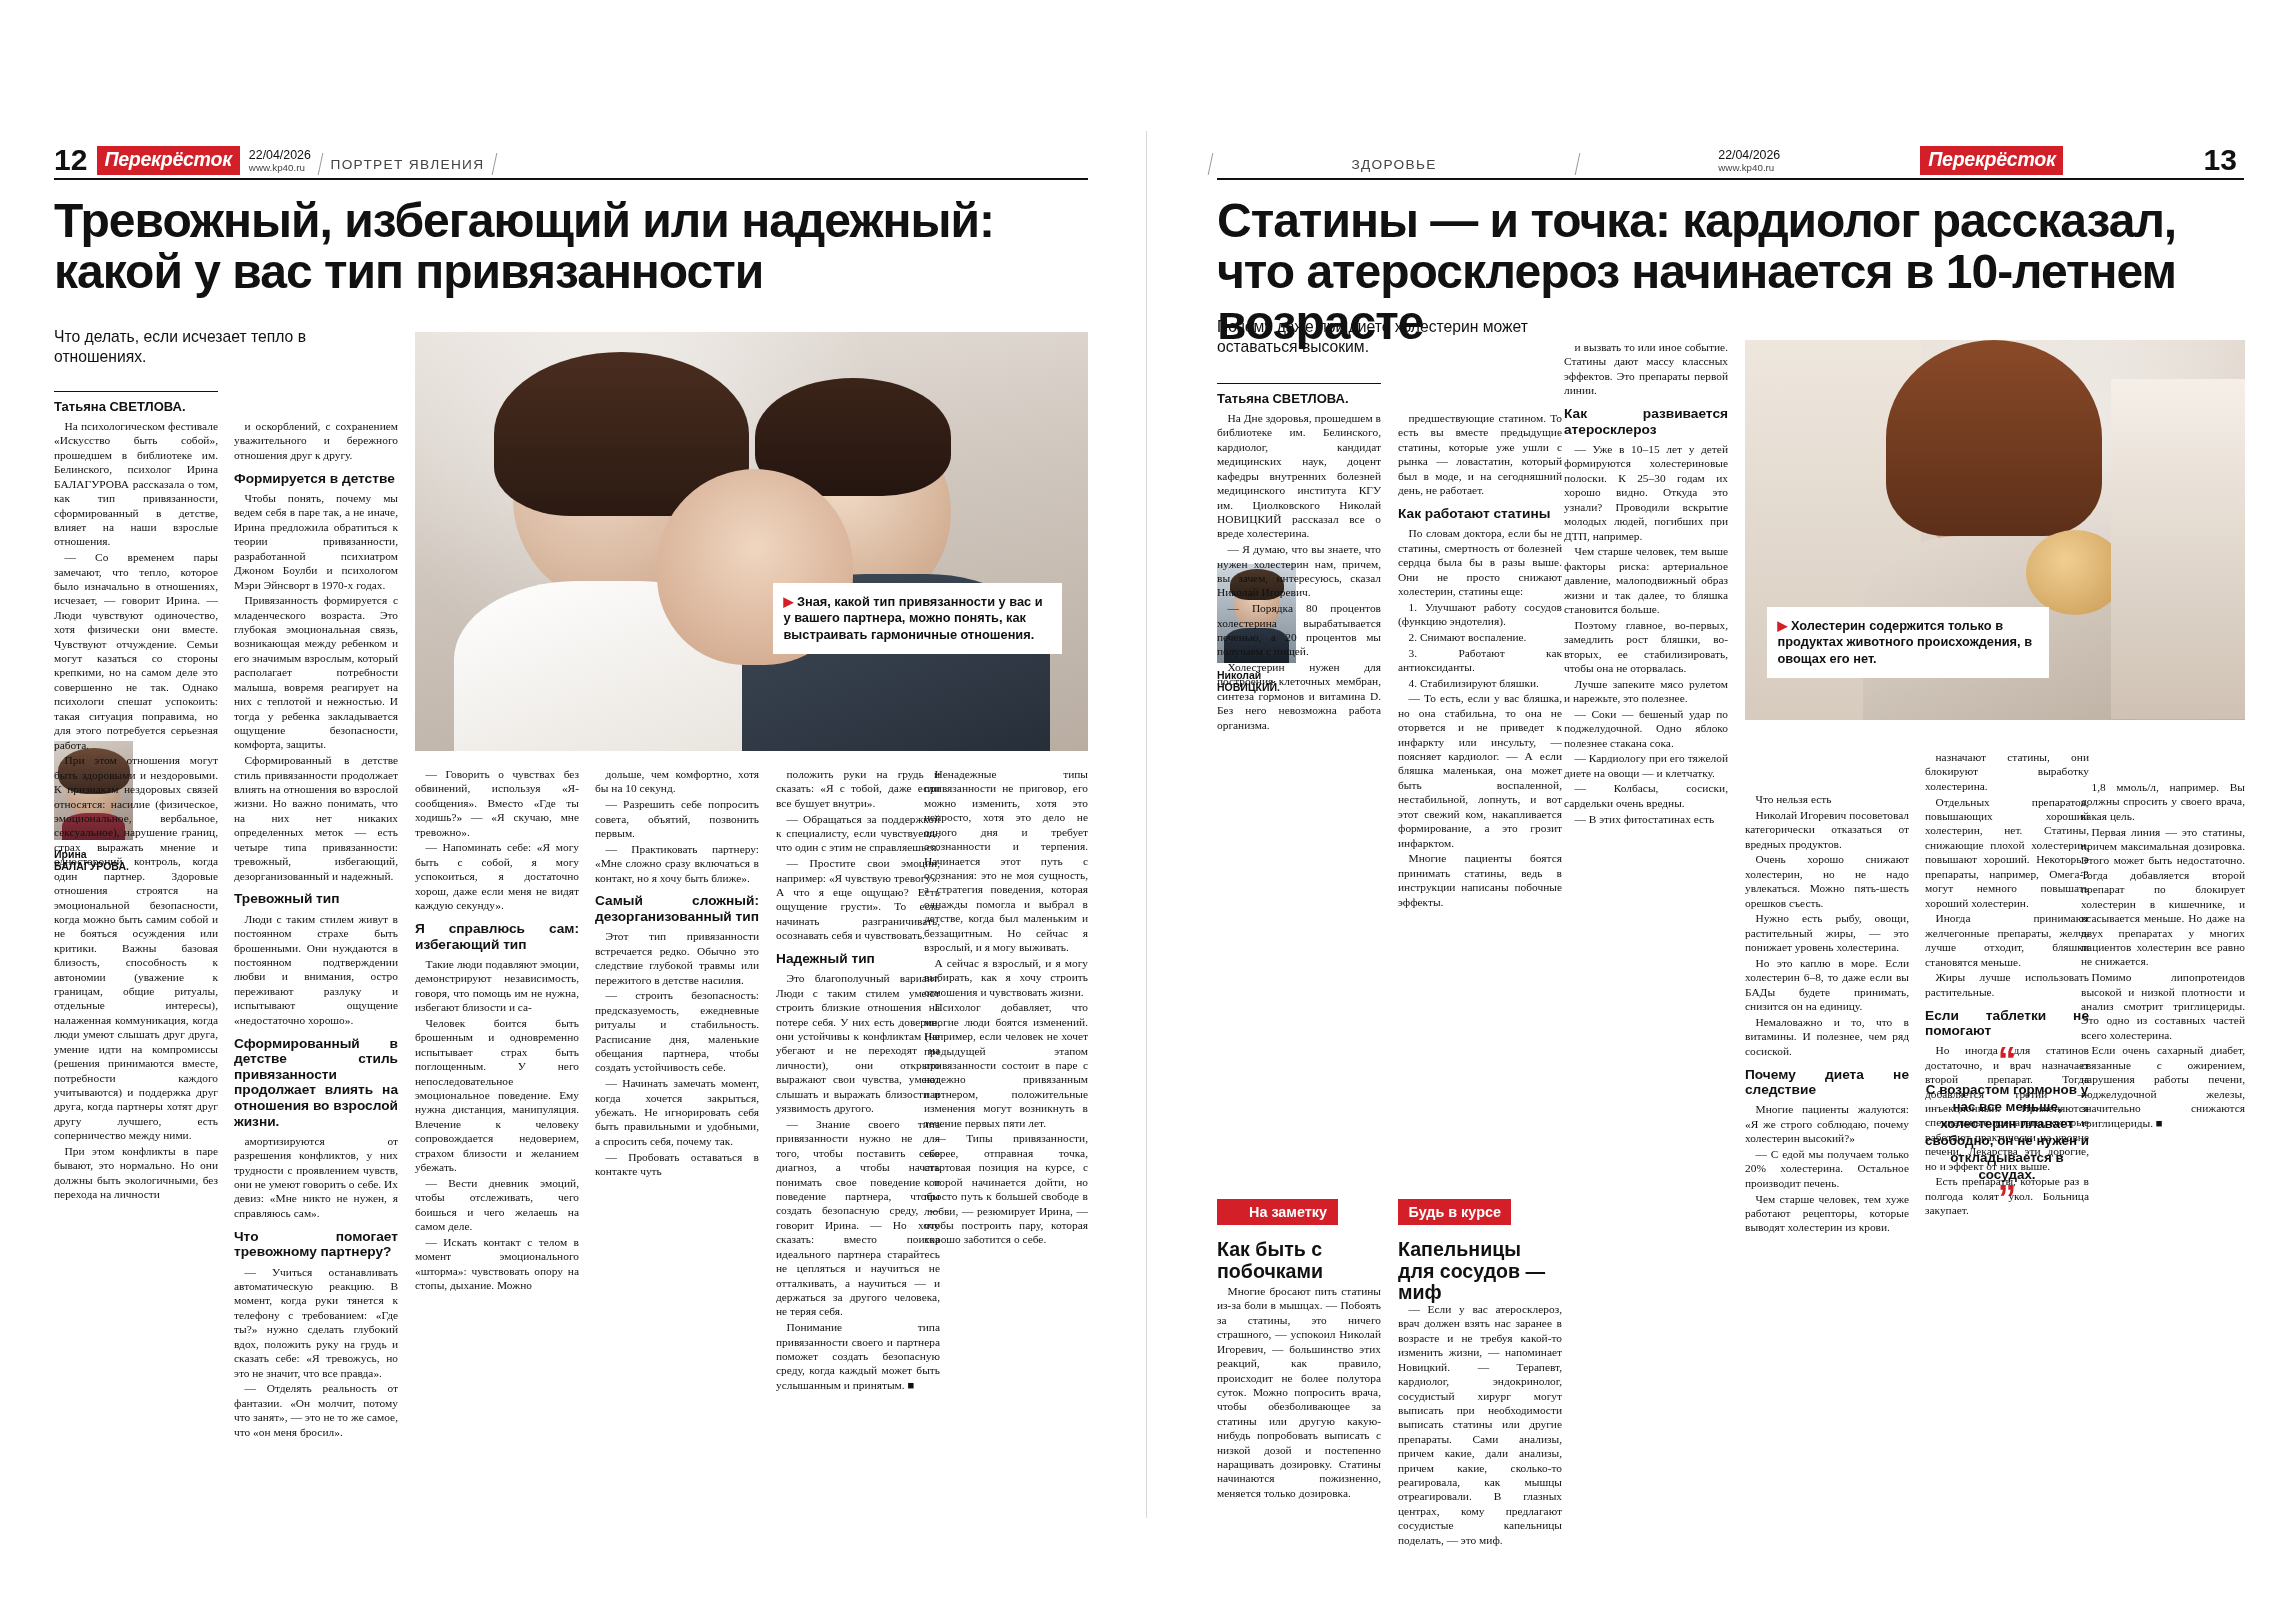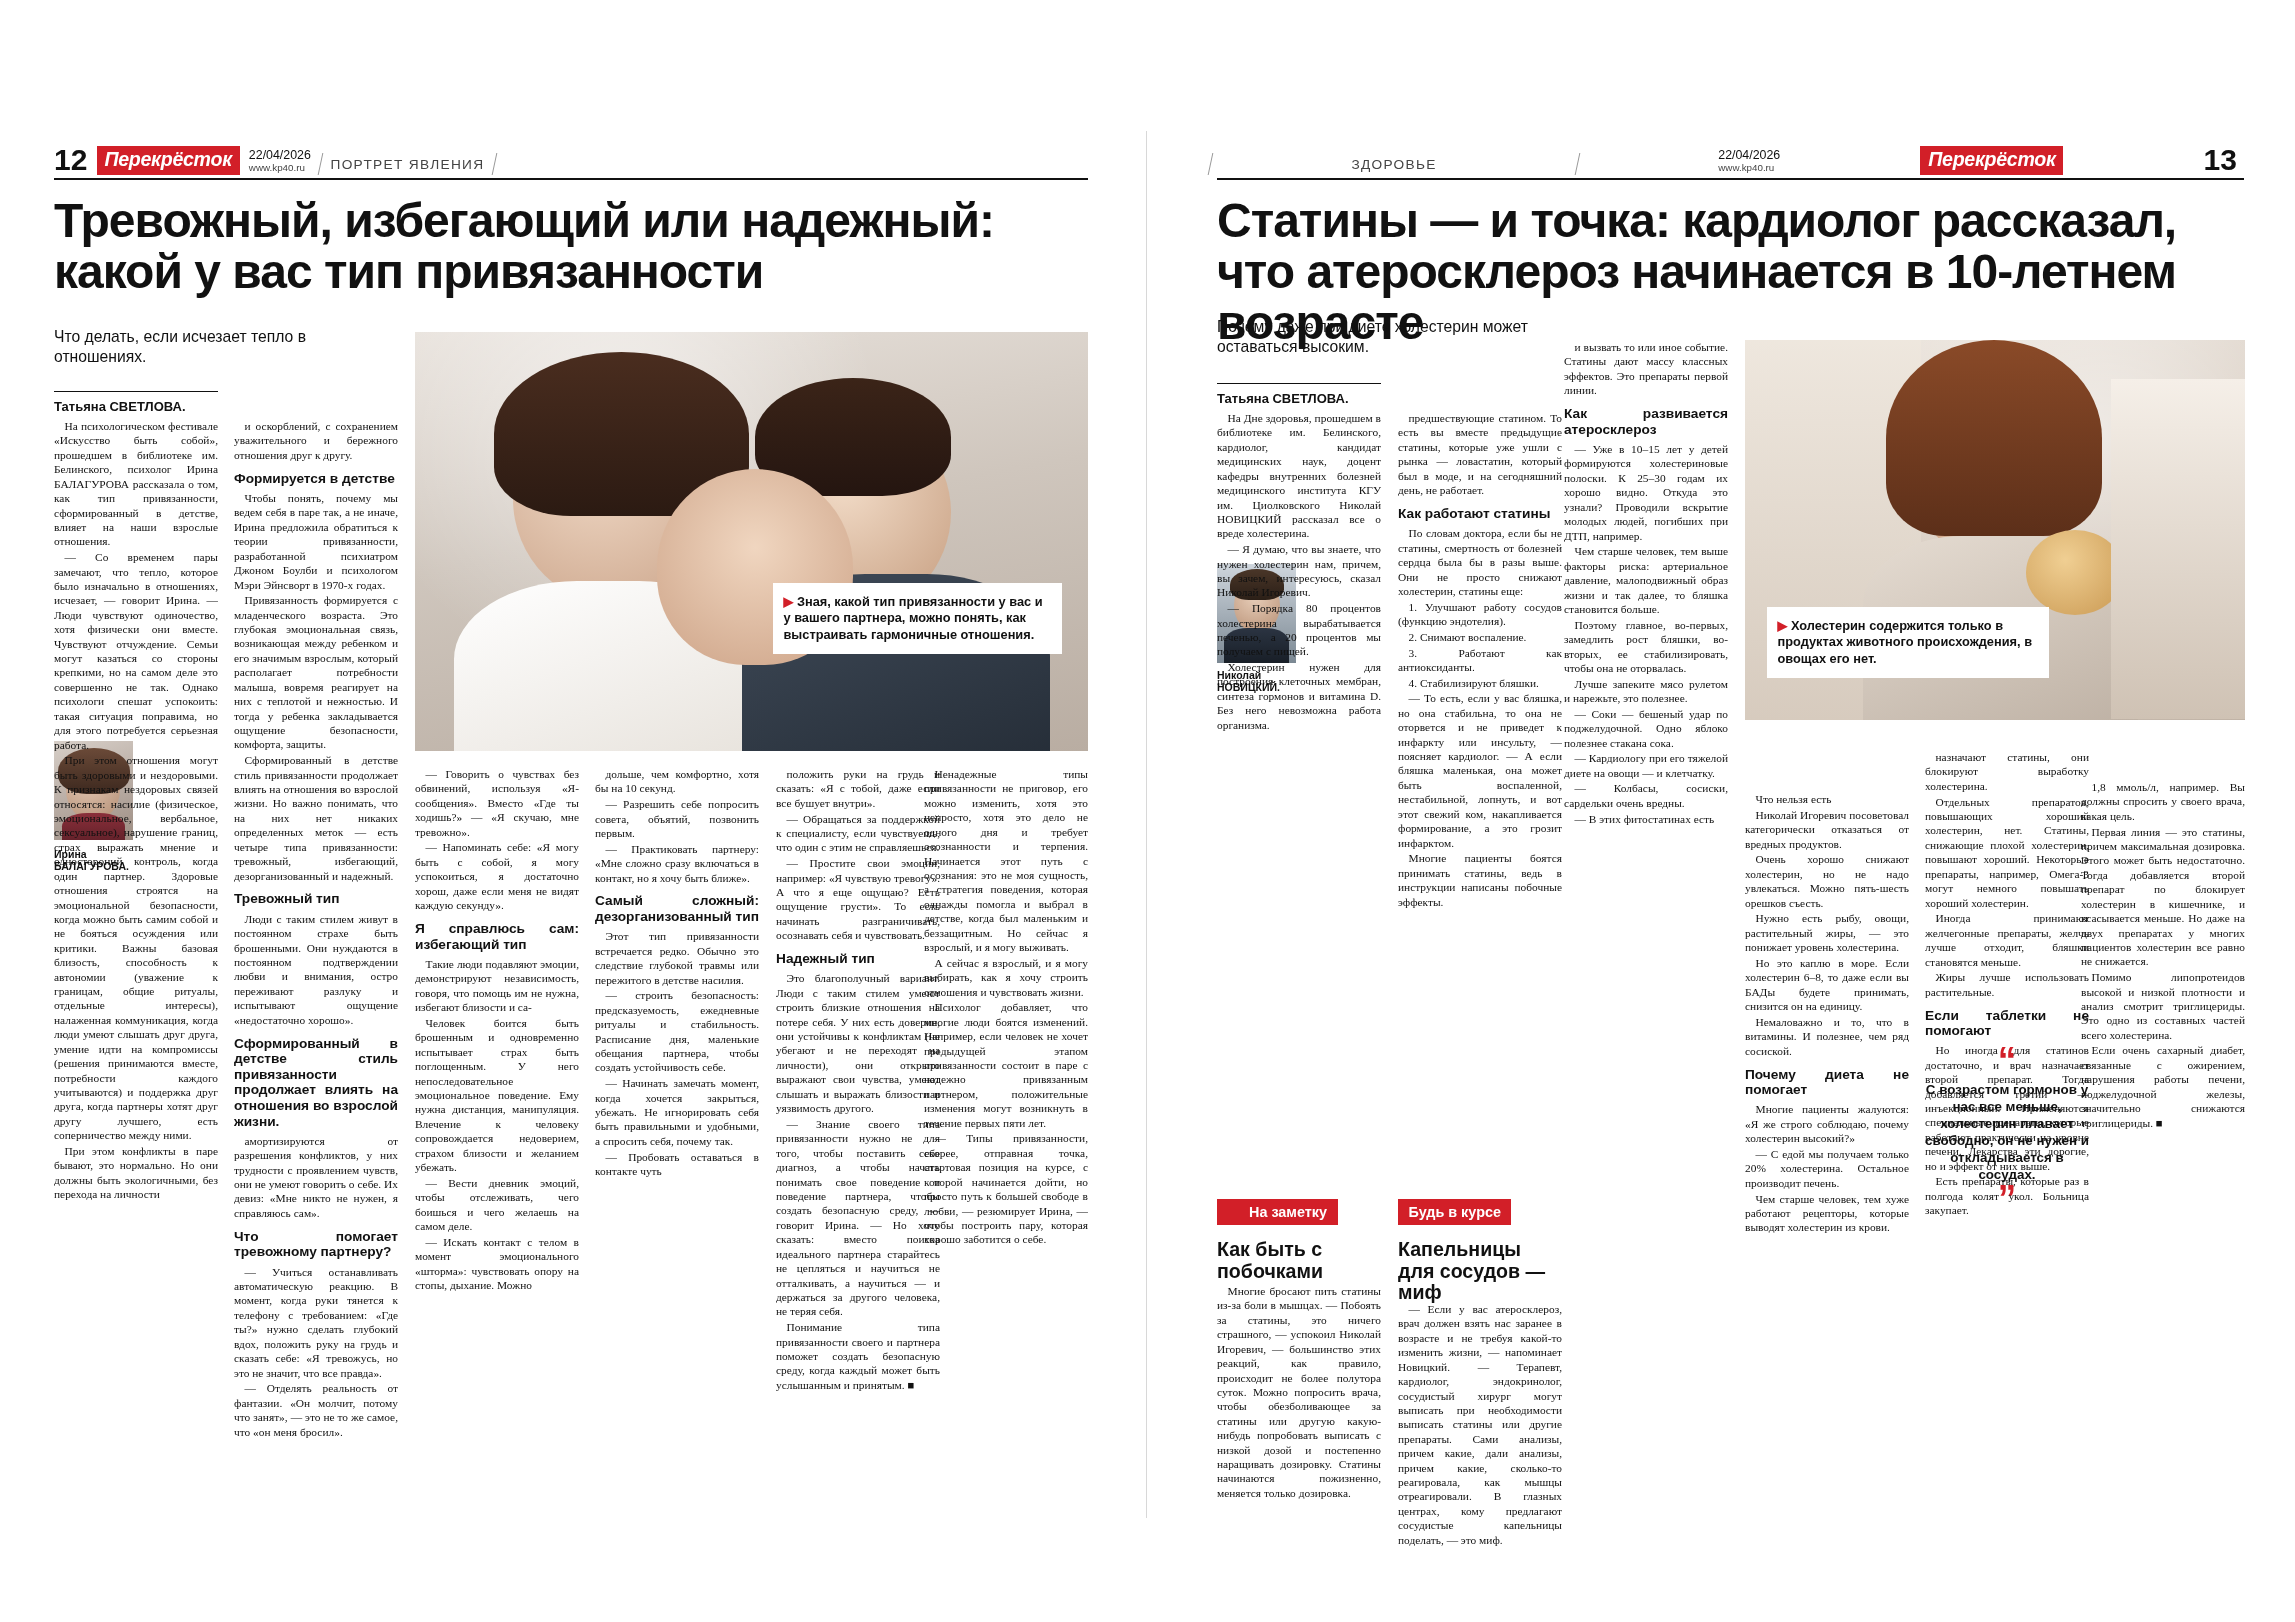--- a/index.html
+++ b/index.html
@@ -372,21 +372,21 @@
       <p>— Колбасы, сосиски, сардельки очень вредны.</p>
       <p>— В этих фитостатинах есть</p>
     </div>
   <div class="col" id="r-c4">
       <p>Что нельзя есть</p>
       <p>Николай Игоревич посоветовал категорически отказаться от вредных продуктов.</p>
       <p>Очень хорошо снижают холестерин, но не надо увлекаться. Можно пять-шесть орешков съесть.</p>
       <p>Нужно есть рыбу, овощи, растительный жиры, — это понижает уровень холестерина.</p>
       <p>Но это каплю в море. Если холестерин 6–8, то даже если вы БАДы будете принимать, снизится он на единицу.</p>
       <p>Немаловажно и то, что в витамины. И полезнее, чем ряд сосиской.</p>
-      <h3>Почему диета не помогает</h3>
+      <h3>Почему диета не следствие</h3>
       <p>Многие пациенты жалуются: «Я же строго соблюдаю, почему холестерин высокий?»</p>
       <p>— С едой мы получаем только 20% холестерина. Остальное производит печень.</p>
       <p>Чем старше человек, тем хуже работают рецепторы, которые выводят холестерин из крови.</p>
     </div>
   <div class="col" id="r-c5">
       <p>назначают статины, они блокируют выработку холестерина.</p>
       <p>Отдельных препаратов, повышающих хороший холестерин, нет. Статины, снижающие плохой холестерин, повышают хороший. Некоторые препараты, например, Омега-3 могут немного повышать хороший холестерин.</p>
       <p>Иногда принимают желчегонные препараты, желчь лучше отходит, бляшки становятся меньше.</p>
       <p>Жиры лучше использовать растительные.</p>
       <h3>Если таблетки не помогают</h3>

